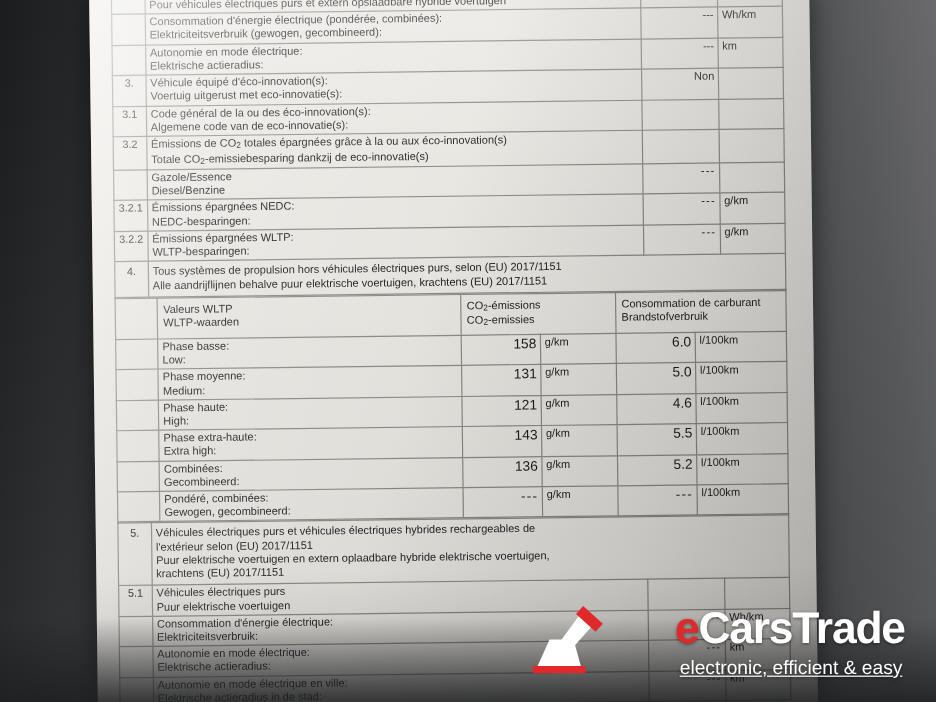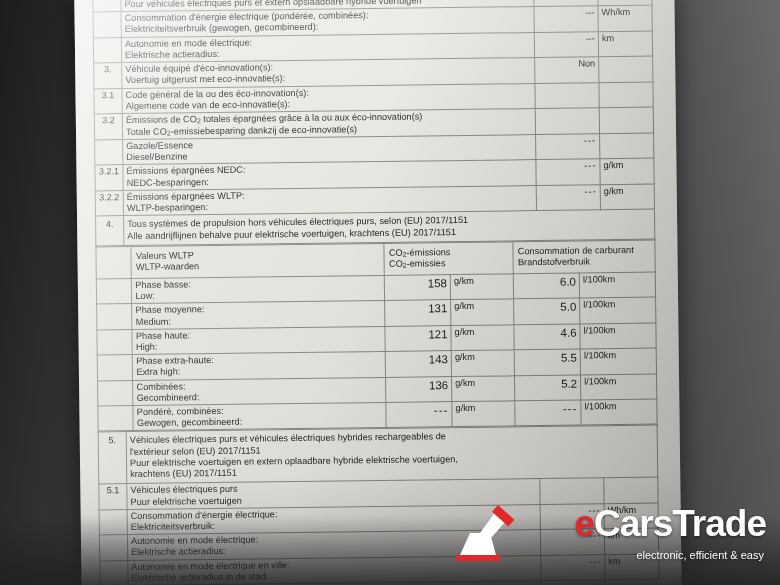--- a/index.html
+++ b/index.html
@@ -82,44 +82,45 @@
   .indent1 { padding-left: 16px; }
   .indent2 { padding-left: 30px; }
   .dash { letter-spacing: 1px; }
   .sec-head td { padding: 3px 3px; }
   .wltp-head td { font-weight: normal; padding: 4px 4px; }
   .big-val { font-size: 11.5px; text-align: right; padding-right: 6px; }
   .sub { font-size: 7px; vertical-align: -1px;}
   
   #logo {
     position: absolute;
-    right: 8px;
+    right: 20px;
     bottom: 10px;
     width: 330px;
     height: 78px;
     pointer-events: none;
   }
   #logo-text {
     position: absolute;
     right: 6px;
     top: 6px;
     font-size: 37px;
     font-weight: bold;
     color: #ffffff;
     letter-spacing: -1px;
     text-shadow: 0 1px 3px rgba(0,0,0,0.5);
   }
   #logo-text .red { color: #e1292b; }
   #logo-sub {
     position: absolute;
     right: 8px;
     top: 52px;
-    font-size: 11px;
+    font-size: 16px;
     color: #ffffff;
     text-shadow: 0 1px 3px rgba(0,0,0,0.5);
+    text-decoration: underline;
   }
   #logo-mark {
     position: absolute;
     left: 8px;
     top: 2px;
     width: 86px;
     height: 64px;
   }
 </style>
 </head>

